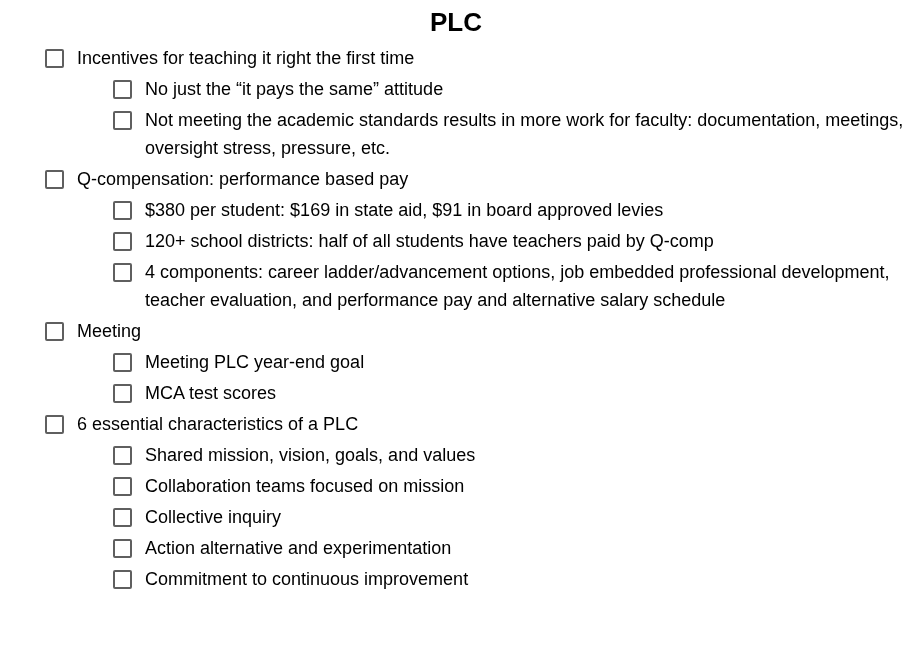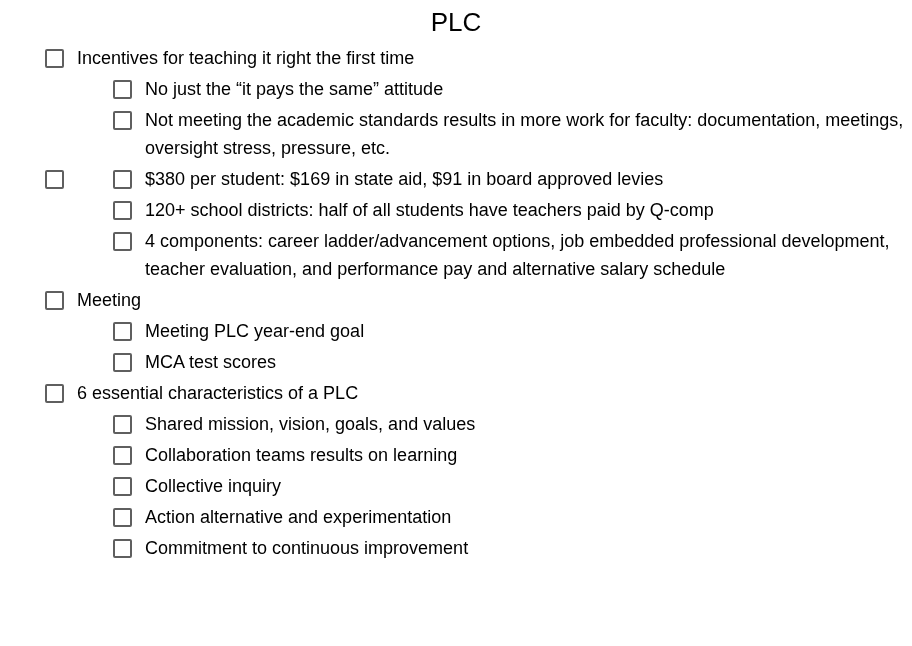--- a/index.html
+++ b/index.html
@@ -14,21 +14,21 @@
       overflow: hidden;
       font-family: "Liberation Sans", sans-serif;
       color: #000000;
     }
     .title {
       position: absolute;
       top: 4px;
       left: 0;
       width: 912px;
       text-align: center;
-      font-weight: normal;
+      font-weight: bold;
       font-size: 26px;
       line-height: 36px;
       margin: 0;
     }
     .list {
       position: absolute;
       top: 44px;
       left: 0;
       width: 912px;
     }
@@ -73,20 +73,21 @@
     <span class="checkbox"></span>
     <span class="label">No just the “it pays the same” attitude</span>
   </div>
   <div class="item level-1">
     <span class="checkbox"></span>
     <span class="label">Not meeting the academic standards results in more work for faculty: documentation, meetings, oversight stress, pressure, etc.</span>
   </div>
 
   <div class="item level-0">
     <span class="checkbox"></span>
+    <span class="label">Q-compensation: performance based pay</span>
   </div>
   <div class="item level-1">
     <span class="checkbox"></span>
     <span class="label">$380 per student: $169 in state aid, $91 in board approved levies</span>
   </div>
   <div class="item level-1">
     <span class="checkbox"></span>
     <span class="label">120+ school districts: half of all students have teachers paid by Q-comp</span>
   </div>
   <div class="item level-1">
@@ -110,21 +111,21 @@
   <div class="item level-0">
     <span class="checkbox"></span>
     <span class="label">6 essential characteristics of a PLC</span>
   </div>
   <div class="item level-1">
     <span class="checkbox"></span>
     <span class="label">Shared mission, vision, goals, and values</span>
   </div>
   <div class="item level-1">
     <span class="checkbox"></span>
-    <span class="label">Collaboration teams results on learning</span>
+    <span class="label">Collaboration teams focused on mission</span>
   </div>
   <div class="item level-1">
     <span class="checkbox"></span>
     <span class="label">Collective inquiry</span>
   </div>
   <div class="item level-1">
     <span class="checkbox"></span>
     <span class="label">Action alternative and experimentation</span>
   </div>
   <div class="item level-1">

